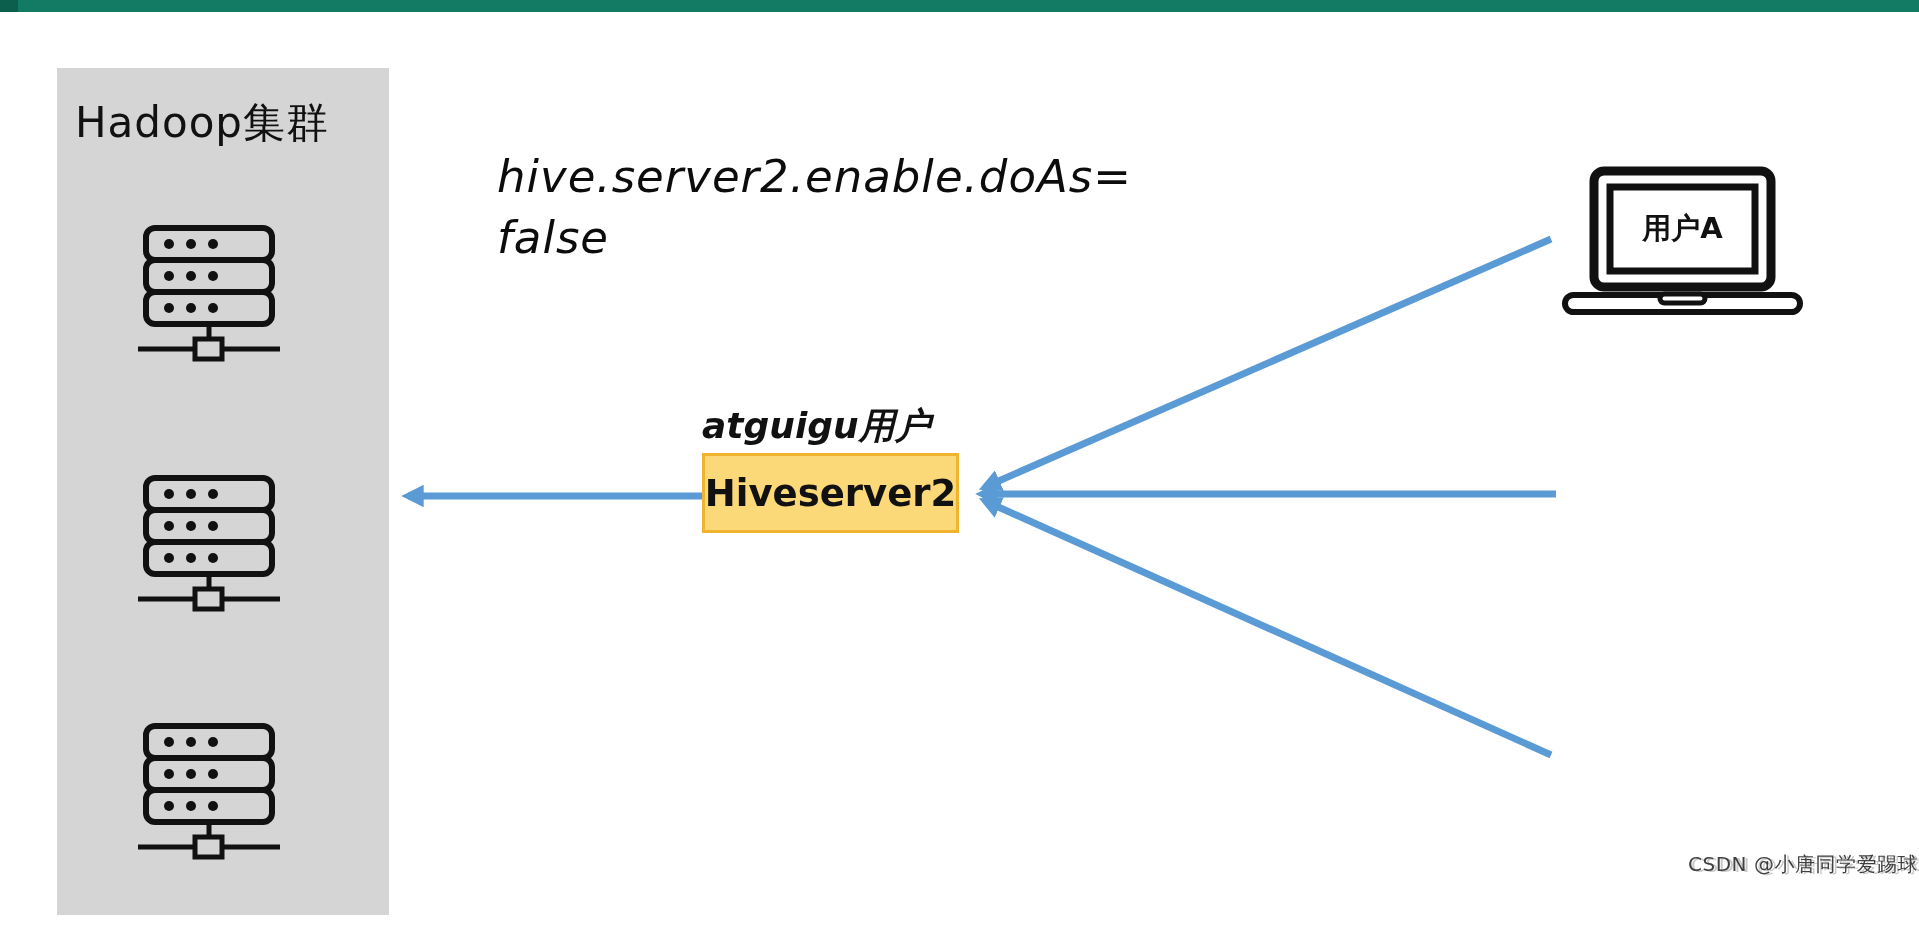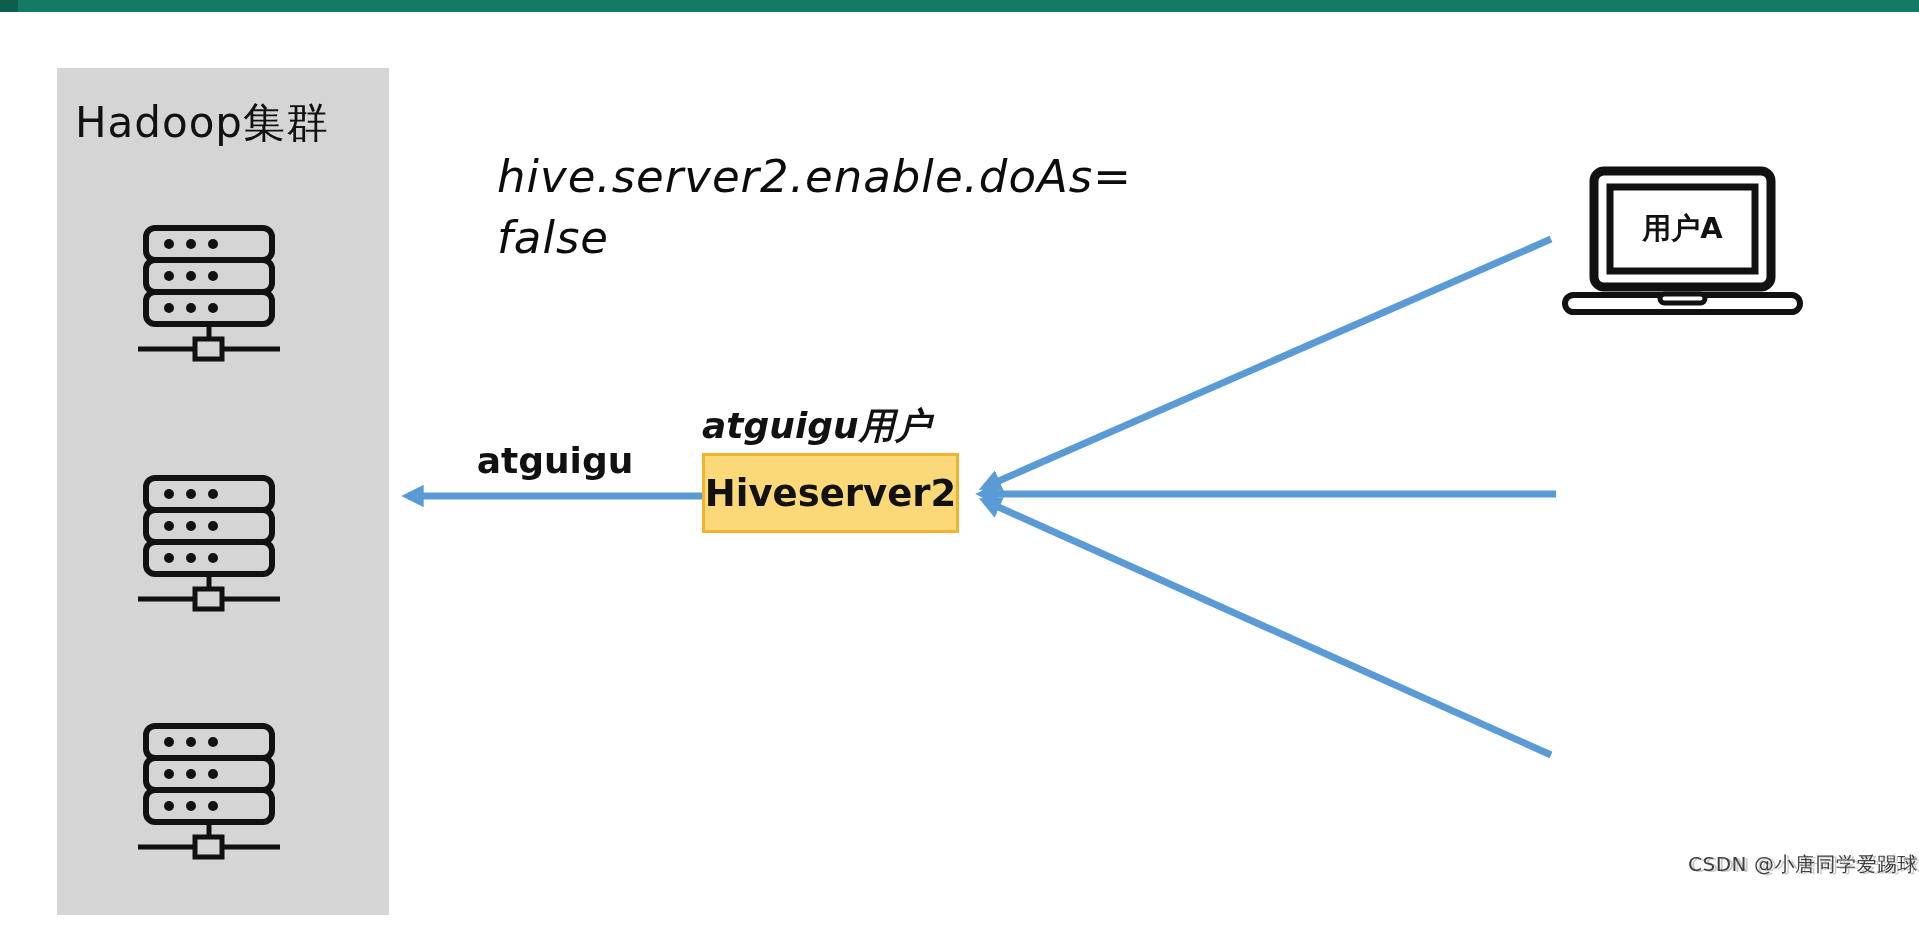--- a/index.html
+++ b/index.html
@@ -140,21 +140,20 @@
       <marker id="ah" viewBox="0 0 10 10" refX="7" refY="5" markerWidth="3.2" markerHeight="3.2" orient="auto-start-reverse">
         <path d="M0,0 L10,5 L0,10 z" fill="#5B9BD5"></path>
       </marker>
     </defs>
     <line x1="702" y1="496" x2="408" y2="496" stroke="#5B9BD5" stroke-width="7" marker-end="url(#ah)"></line>
     <line x1="1551" y1="239" x2="985" y2="487" stroke="#5B9BD5" stroke-width="7" marker-end="url(#ah)"></line>
     <line x1="1556" y1="494" x2="982" y2="494" stroke="#5B9BD5" stroke-width="7" marker-end="url(#ah)"></line>
     <line x1="1551" y1="755" x2="985" y2="501" stroke="#5B9BD5" stroke-width="7" marker-end="url(#ah)"></line>
   </svg>
 
-  <div class="lbl-atguigu">atguigu</div>
   <div class="lbl-atguigu-user">atguigu用户</div>
   <div class="hive-box">
     <span>Hiveserver2</span>
   </div>
 
   <div class="laptop a">
     <svg width="245" height="152" viewBox="0 0 245 152">
       <rect x="34" y="6" width="177" height="116" rx="10" fill="#fff" stroke="#111" stroke-width="9"></rect>
       <rect x="50" y="22" width="145" height="84" fill="#fff" stroke="#111" stroke-width="7"></rect>
       <rect x="5" y="130" width="235" height="17" rx="8.5" fill="#fff" stroke="#111" stroke-width="6"></rect>

